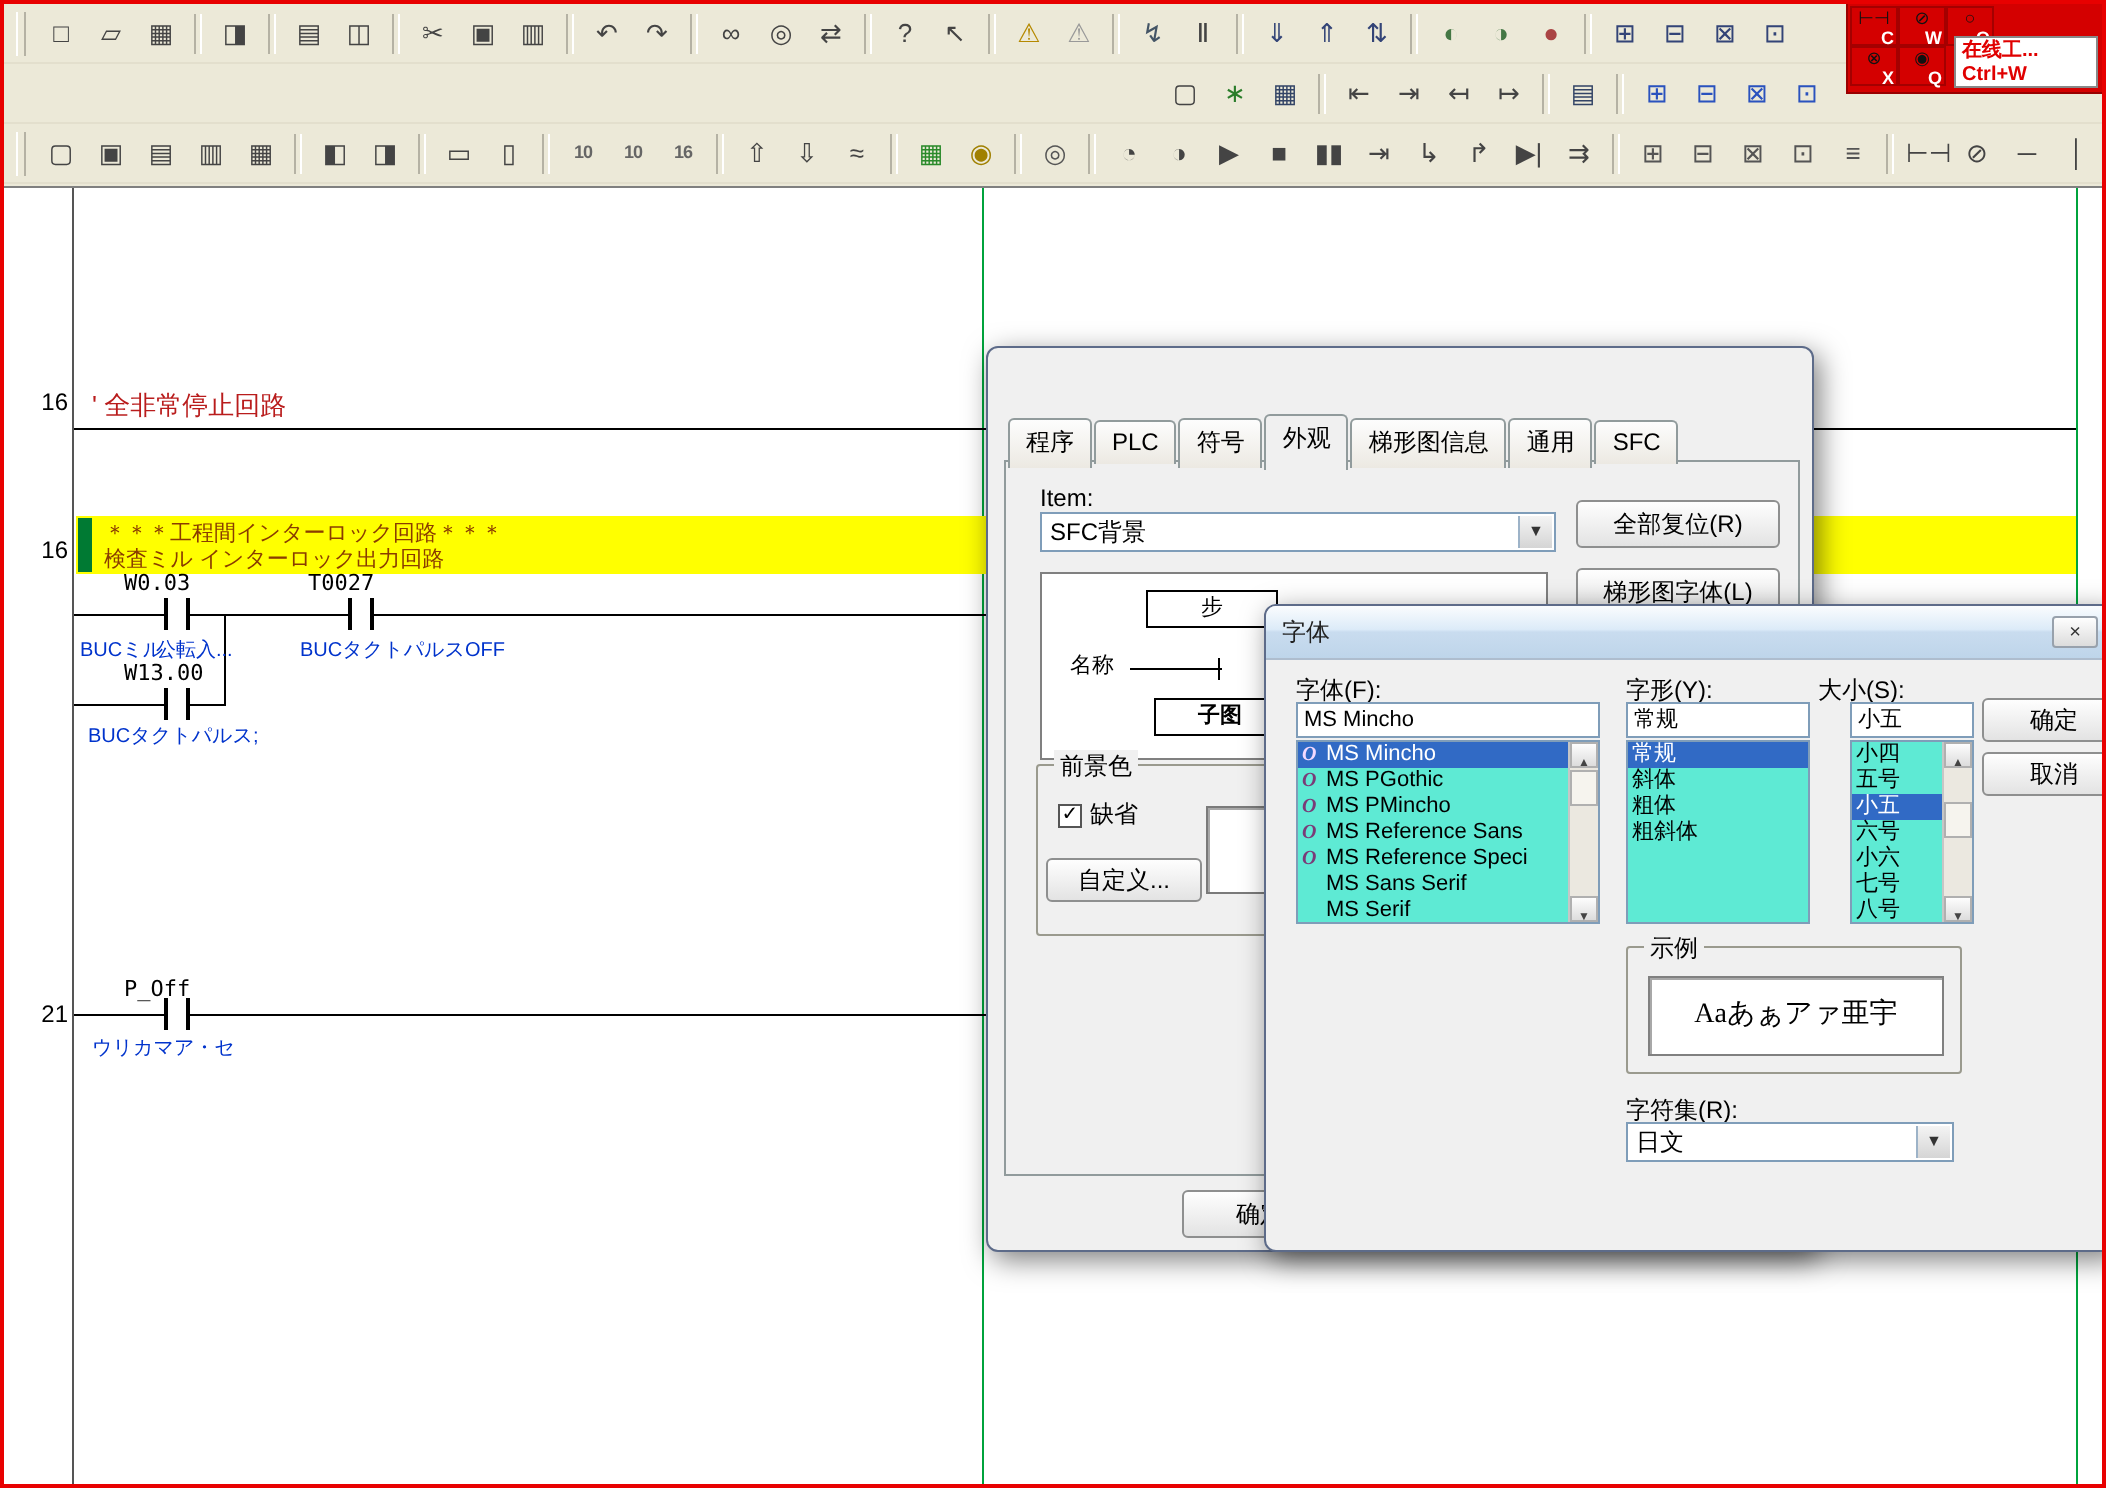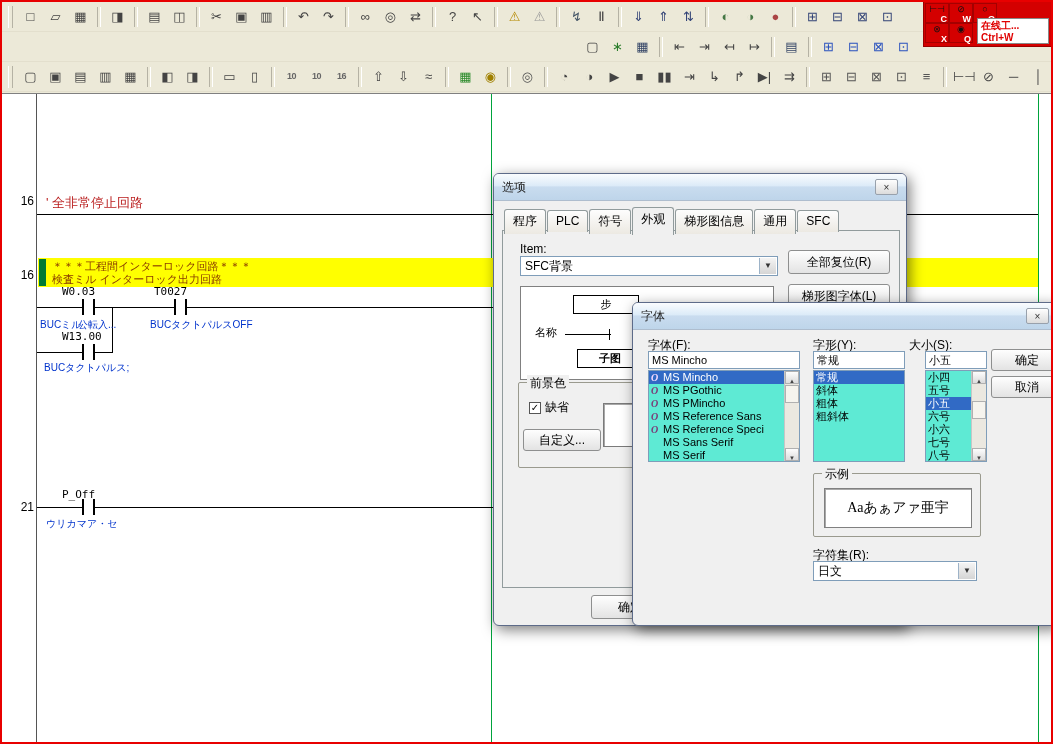--- a/index.html
+++ b/index.html
@@ -423,24 +423,20 @@
   <div class="contact" style="left:80px;top:342px;"></div>
   <div class="bluetxt" style="left:42px;top:359px;">BUCタクトパルス;</div>
 
   <div class="rownum" style="top:498px;">21</div>
   <div class="lline" style="left:35px;top:505px;width:1001px;height:1px;"></div>
   <div class="clabel" style="left:60px;top:486px;">P_Off</div>
   <div class="contact" style="left:80px;top:497px;"></div>
   <div class="bluetxt" style="left:44px;top:515px;">ウリカマア・セ</div>
 
   <div class="dlg" id="opt-dlg" style="left:491px;top:171px;width:414px;height:453px;z-index:30;">
-    <div class="titlebar">
-      <span>选项</span>
-      <button class="closebtn"></button>
-    </div>
     <div class="tabs" id="opt-tabs"><button class="tab">程序</button><button class="tab">PLC</button><button class="tab">符号</button><button class="tab active">外观</button><button class="tab">梯形图信息</button><button class="tab">通用</button><button class="tab">SFC</button></div>
     <div class="tabpage"></div>
 
     <div class="lbl" style="left:26px;top:68px;">Item:</div>
     <div class="combo" style="left:26px;top:82px;width:258px;height:20px;">
       <span>SFC背景</span>
       <span class="arrow"></span>
     </div>
 
     <div class="abs" style="left:26px;top:112px;width:252px;height:92px;border:1px solid #808080;background:#fff;">

